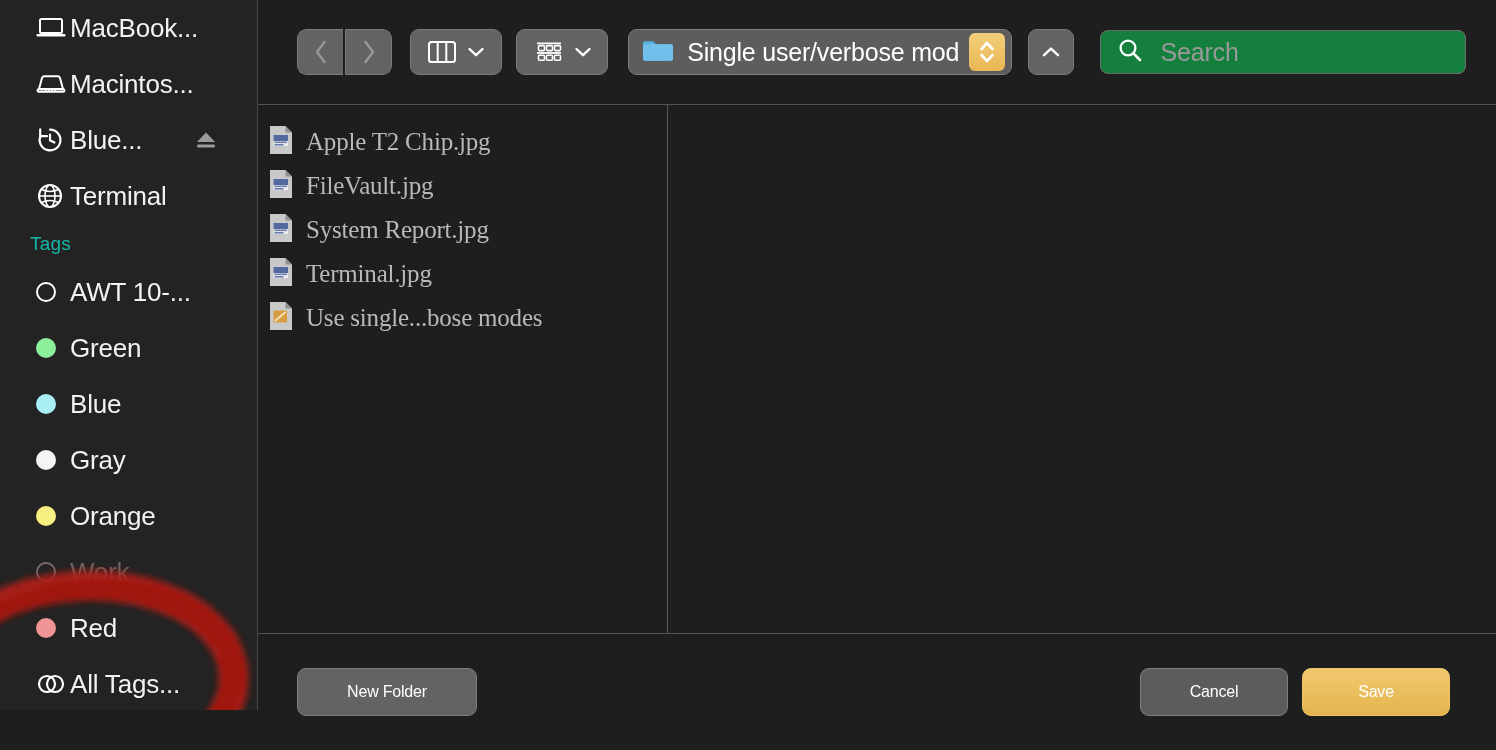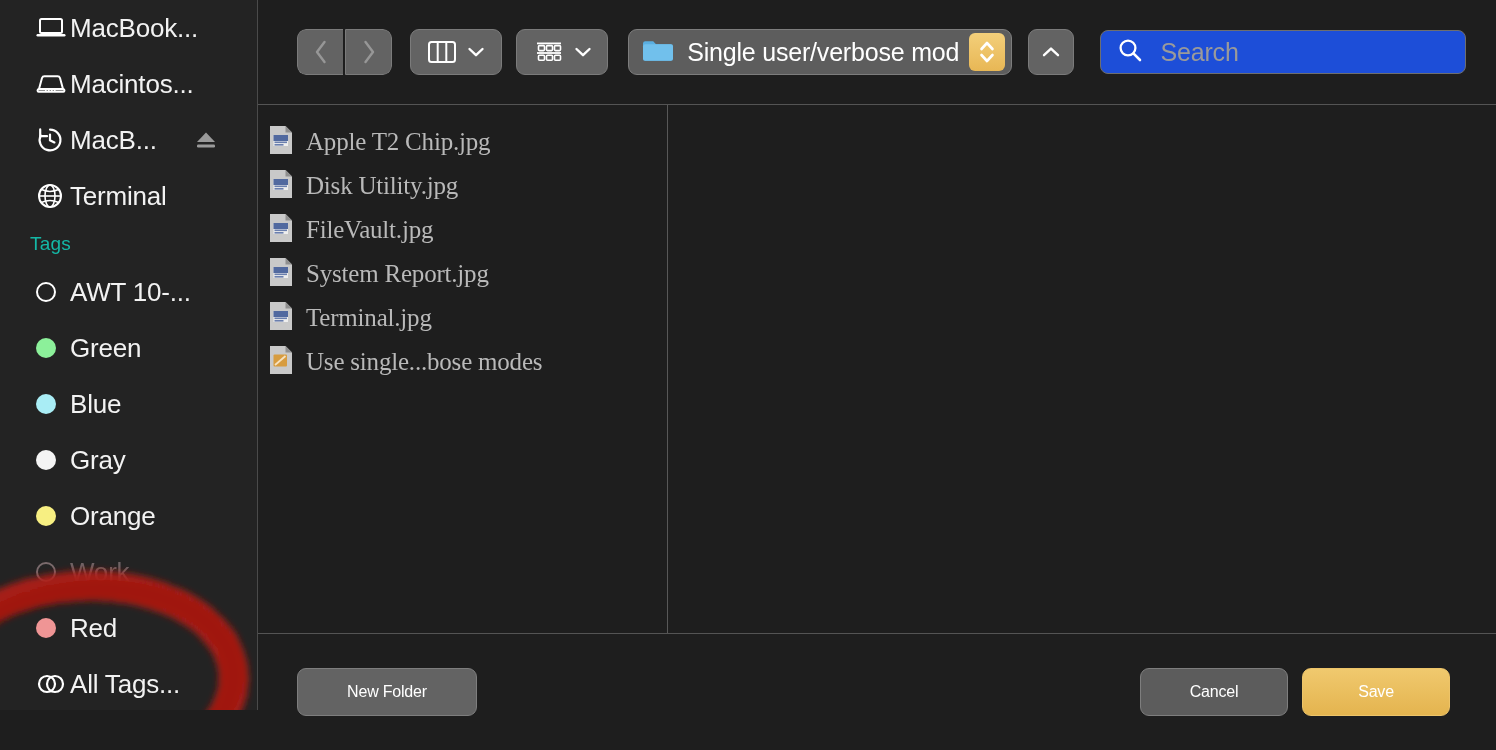--- a/index.html
+++ b/index.html
@@ -191,21 +191,21 @@
     justify-content: center;
     flex: 0 0 36px;
   }
 
   #search-wrap {
     margin-left: 26px;
     flex: 1 1 auto;
     height: 44px;
     border: 1px solid #6e6e6e;
     border-radius: 8px;
-    background: #1d4ed8;
+    background: #15803d;
     display: flex;
     align-items: center;
     padding-left: 16px;
     box-sizing: border-box;
     min-width: 120px;
   }
   #search-input {
     background: transparent;
     border: none;
     outline: none;
@@ -341,21 +341,21 @@
     </div>
 
     <div class="sb-row">
       <span class="sb-icon">
         <svg width="28" height="28" viewBox="0 0 28 28">
           <path d="M14 3.6 a10.4 10.4 0 1 1 -9.3 5.8" fill="none" stroke="#ffffff" stroke-width="2.2" stroke-linecap="round"></path>
           <path d="M4.2 3.4 L4.2 10.2 L11 10.2" fill="none" stroke="#ffffff" stroke-width="2.2" stroke-linecap="round" stroke-linejoin="round"></path>
           <path d="M14 8.6 L14 14.2 L18.4 16.4" fill="none" stroke="#ffffff" stroke-width="2.2" stroke-linecap="round"></path>
         </svg>
       </span>
-      <span class="sb-label">MacB...</span>
+      <span class="sb-label">Blue...</span>
       <span class="eject">
         <svg width="26" height="22" viewBox="0 0 26 22">
           <path d="M13 3.5 L22 13 L4 13 Z" fill="#9a9a9a"></path>
           <rect x="4" y="15.5" width="18" height="3" rx="1.2" fill="#9a9a9a"></rect>
         </svg>
       </span>
     </div>
 
     <div class="sb-row">
       <span class="sb-icon">
@@ -535,33 +535,20 @@
               <path d="M17.5 2 L24 8.5 L17.5 8.5 Z" fill="#8f8f8f"></path>
               <rect x="5.5" y="11" width="14.5" height="11" fill="#eeeeee"></rect>
               <rect x="5.5" y="11" width="14.5" height="6" fill="#51699f"></rect>
               <rect x="6.5" y="17.5" width="12.5" height="1.6" fill="#6a7fae"></rect>
               <rect x="6.5" y="20" width="9" height="1.6" fill="#6a7fae"></rect>
             </svg>
           </span>
           <span class="fname">Apple T2 Chip.jpg</span>
         </div>
 
-        <div class="file-row">
-          <span>
-            <svg width="26" height="32" viewBox="0 0 26 32">
-              <path d="M2 2 L17.5 2 L24 8.5 L24 30 L2 30 Z" fill="#c9c9c9"></path>
-              <path d="M17.5 2 L24 8.5 L17.5 8.5 Z" fill="#8f8f8f"></path>
-              <rect x="5.5" y="11" width="14.5" height="11" fill="#eeeeee"></rect>
-              <rect x="5.5" y="11" width="14.5" height="6" fill="#51699f"></rect>
-              <rect x="6.5" y="17.5" width="12.5" height="1.6" fill="#6a7fae"></rect>
-              <rect x="6.5" y="20" width="9" height="1.6" fill="#6a7fae"></rect>
-            </svg>
-          </span>
-          <span class="fname">Disk Utility.jpg</span>
-        </div>
 
         <div class="file-row">
           <span>
             <svg width="26" height="32" viewBox="0 0 26 32">
               <path d="M2 2 L17.5 2 L24 8.5 L24 30 L2 30 Z" fill="#c9c9c9"></path>
               <path d="M17.5 2 L24 8.5 L17.5 8.5 Z" fill="#8f8f8f"></path>
               <rect x="5.5" y="11" width="14.5" height="11" fill="#eeeeee"></rect>
               <rect x="5.5" y="11" width="14.5" height="6" fill="#51699f"></rect>
               <rect x="6.5" y="17.5" width="12.5" height="1.6" fill="#6a7fae"></rect>
               <rect x="6.5" y="20" width="9" height="1.6" fill="#6a7fae"></rect>

